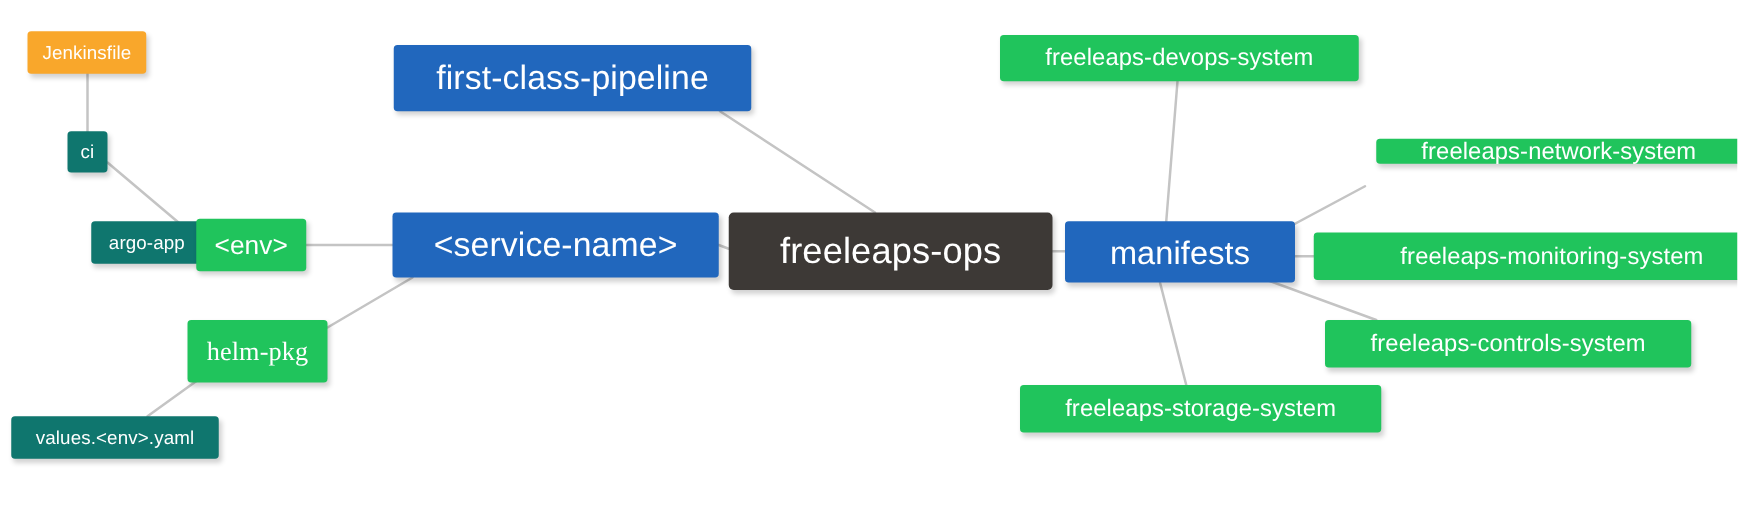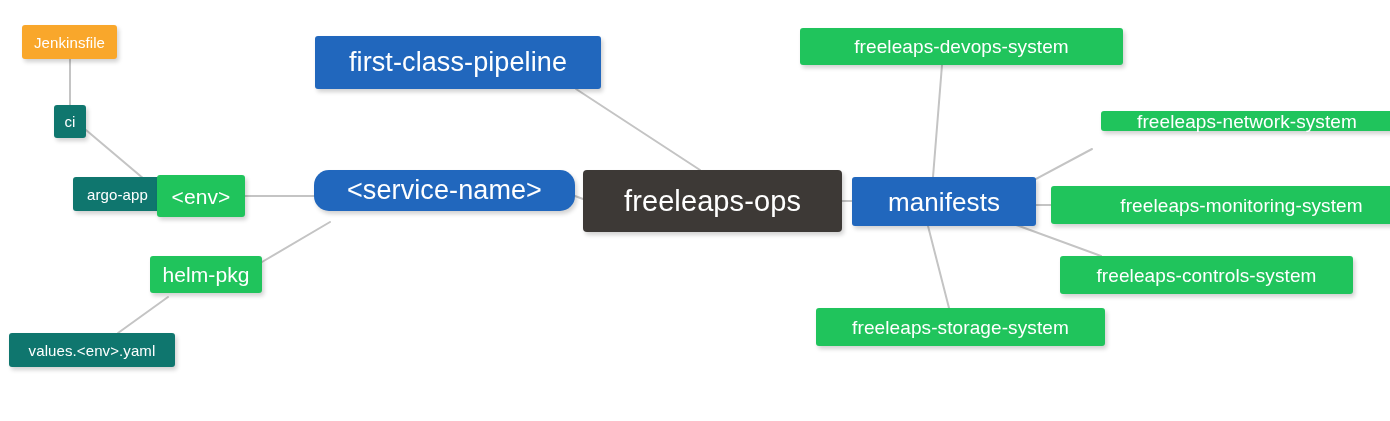--- a/index.html
+++ b/index.html
@@ -65,25 +65,25 @@
       <line x1="1008" y1="194" x2="1092" y2="149" stroke="#c4c4c4" stroke-width="2" stroke-linecap="round"></line>
       <line x1="1008" y1="205" x2="1051" y2="205" stroke="#c4c4c4" stroke-width="2" stroke-linecap="round"></line>
       <line x1="1008" y1="222" x2="1101" y2="256" stroke="#c4c4c4" stroke-width="2" stroke-linecap="round"></line>
       <line x1="928" y1="226" x2="949" y2="308" stroke="#c4c4c4" stroke-width="2" stroke-linecap="round"></line>
     </svg>
   <div id="node-layer">
       <div class="node orange" style="left: 22px; top: 25px; width: 95px; height: 34px; font-size: 15px;">Jenkinsfile</div>
       <div class="node red" style="left: 54px; top: 105px; width: 32px; height: 33px; font-size: 15px;">ci</div>
       <div class="node red" style="left: 33px; top: 177px; width: 89px; height: 34px; font-size: 15px; margin-left: 40px;">argo-app</div>
       <div class="node green" style="left: 157px; top: 175px; width: 88px; height: 42px; font-size: 21px;">&lt;env&gt;</div>
-      <div class="node green" style="left: 150px; top: 256px; width: 112px; height: 37px; font-size: 21px;">helm-pkg</div>
+      <div class="node green" style="left: 150px; top: 256px; width: 112px; height: 50px; font-size: 21px; font-family: Liberation Serif, serif;">helm-pkg</div>
       <div class="node red" style="left: 9px; top: 333px; width: 166px; height: 34px; font-size: 15px;">values.&lt;env&gt;.yaml</div>
       <div class="node blue" style="left: 315px; top: 36px; width: 286px; height: 53px; font-size: 27px;">first-class-pipeline</div>
-      <div class="node blue" style="left: 314px; top: 170px; width: 261px; height: 41px; font-size: 27px; border-radius: 15px;">&lt;service-name&gt;</div>
+      <div class="node blue" style="left: 314px; top: 170px; width: 261px; height: 52px; font-size: 27px;">&lt;service-name&gt;</div>
       <div class="node root" style="left: 583px; top: 170px; width: 259px; height: 62px; font-size: 29px;">freeleaps-ops</div>
       <div class="node blue" style="left: 852px; top: 177px; width: 184px; height: 49px; font-size: 26px;">manifests</div>
-      <div class="node green" style="left: 800px; top: 28px; width: 323px; height: 37px; font-size: 19px;">freeleaps-devops-system</div>
+      <div class="node green" style="left: 800px; top: 28px; width: 287px; height: 37px; font-size: 19px;">freeleaps-devops-system</div>
       <div class="node green" style="left: 1057px; top: 111px; width: 292px; height: 20px; font-size: 19px; margin-left: 44px;">freeleaps-network-system</div>
       <div class="node green" style="left: 1051px; top: 186px; width: 381px; height: 38px; font-size: 19px;">freeleaps-monitoring-system</div>
       <div class="node green" style="left: 1060px; top: 256px; width: 293px; height: 38px; font-size: 19px;">freeleaps-controls-system</div>
       <div class="node green" style="left: 816px; top: 308px; width: 289px; height: 38px; font-size: 19px;">freeleaps-storage-system</div>
     </div>
 </div>
 
 </body></html>

